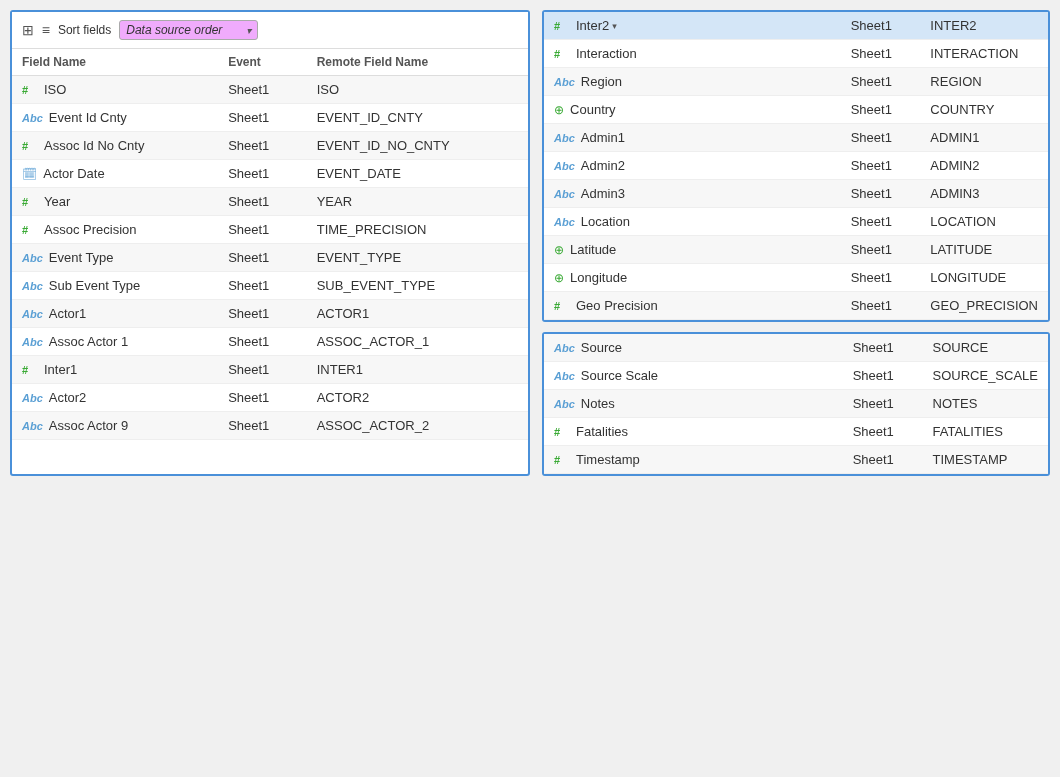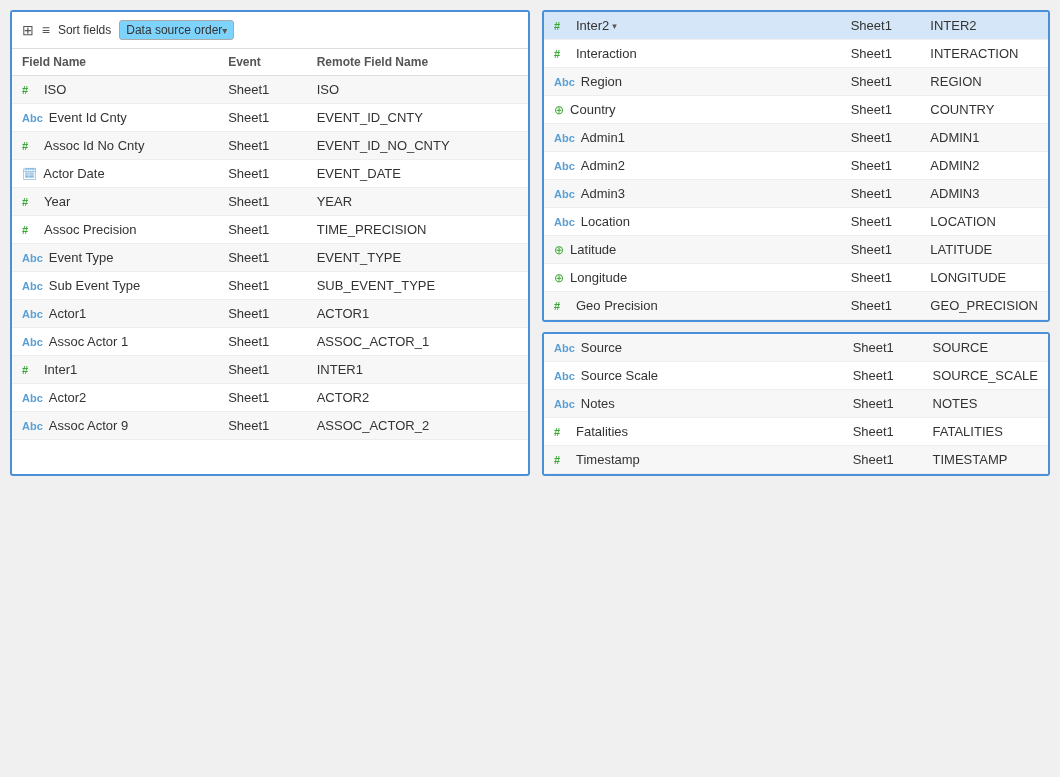--- a/index.html
+++ b/index.html
@@ -40,22 +40,23 @@
 
     .sort-dropdown {
       display: flex;
       align-items: center;
       border: 1px solid #aaa;
       border-radius: 3px;
       padding: 2px 6px;
       font-size: 12px;
       color: #333;
       cursor: pointer;
-      background: #7dd3fc;
-      gap: 0;
+      background: #f0abfc;
+      gap: 24px;
+      font-style: italic;
     }
 
     .dropdown-arrow {
       font-size: 10px;
       color: #555;
     }
 
     table {
       width: 100%;
       border-collapse: collapse;
@@ -94,21 +95,21 @@
       gap: 6px;
     }
 
     .type-icon {
       font-size: 11px;
       font-weight: bold;
       min-width: 16px;
     }
 
     .type-number { color: #3aaa35; }
-    .type-string { color: #5a9fd4; }
+    .type-string { color: #5a9fd4; font-style: italic; }
 
     
     .right-col {
       display: flex;
       flex-direction: column;
       gap: 10px;
       flex: 1;
     }
 
     .right-panel {

